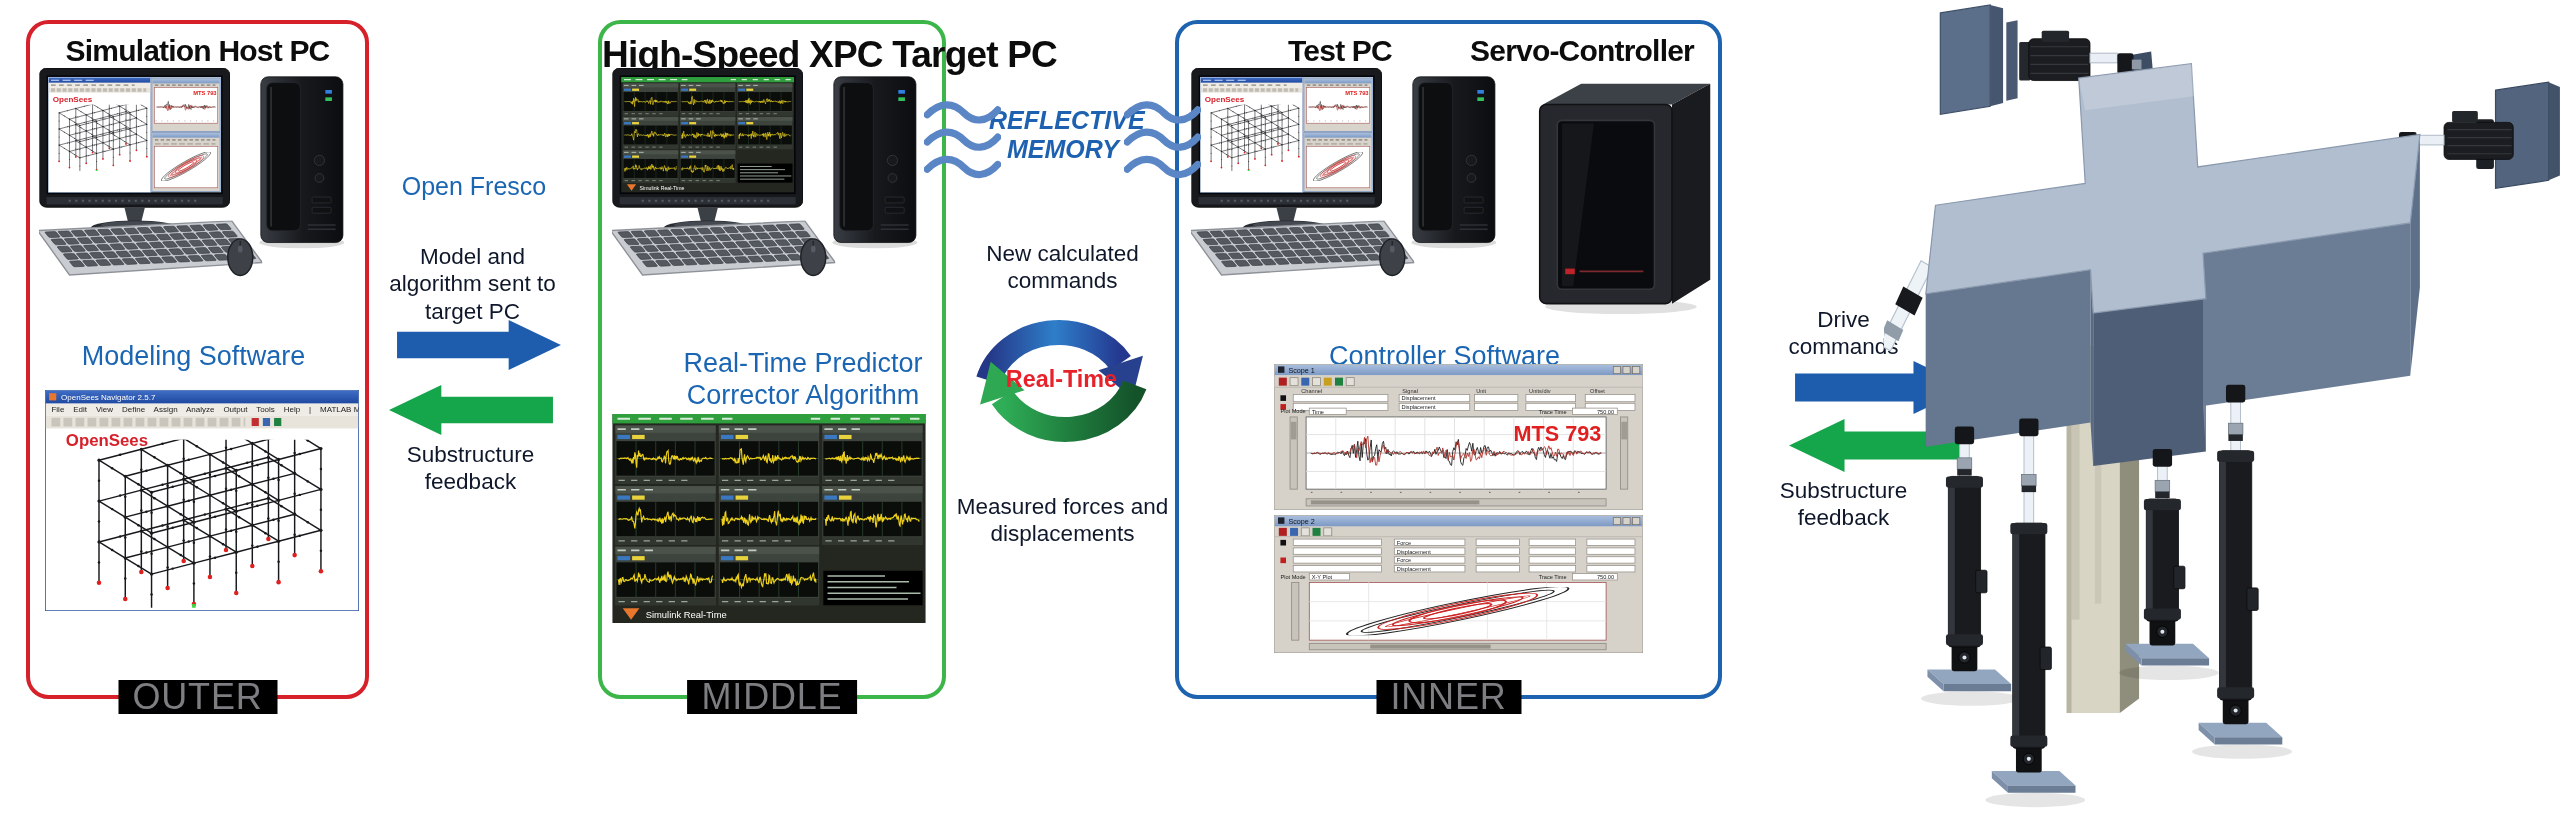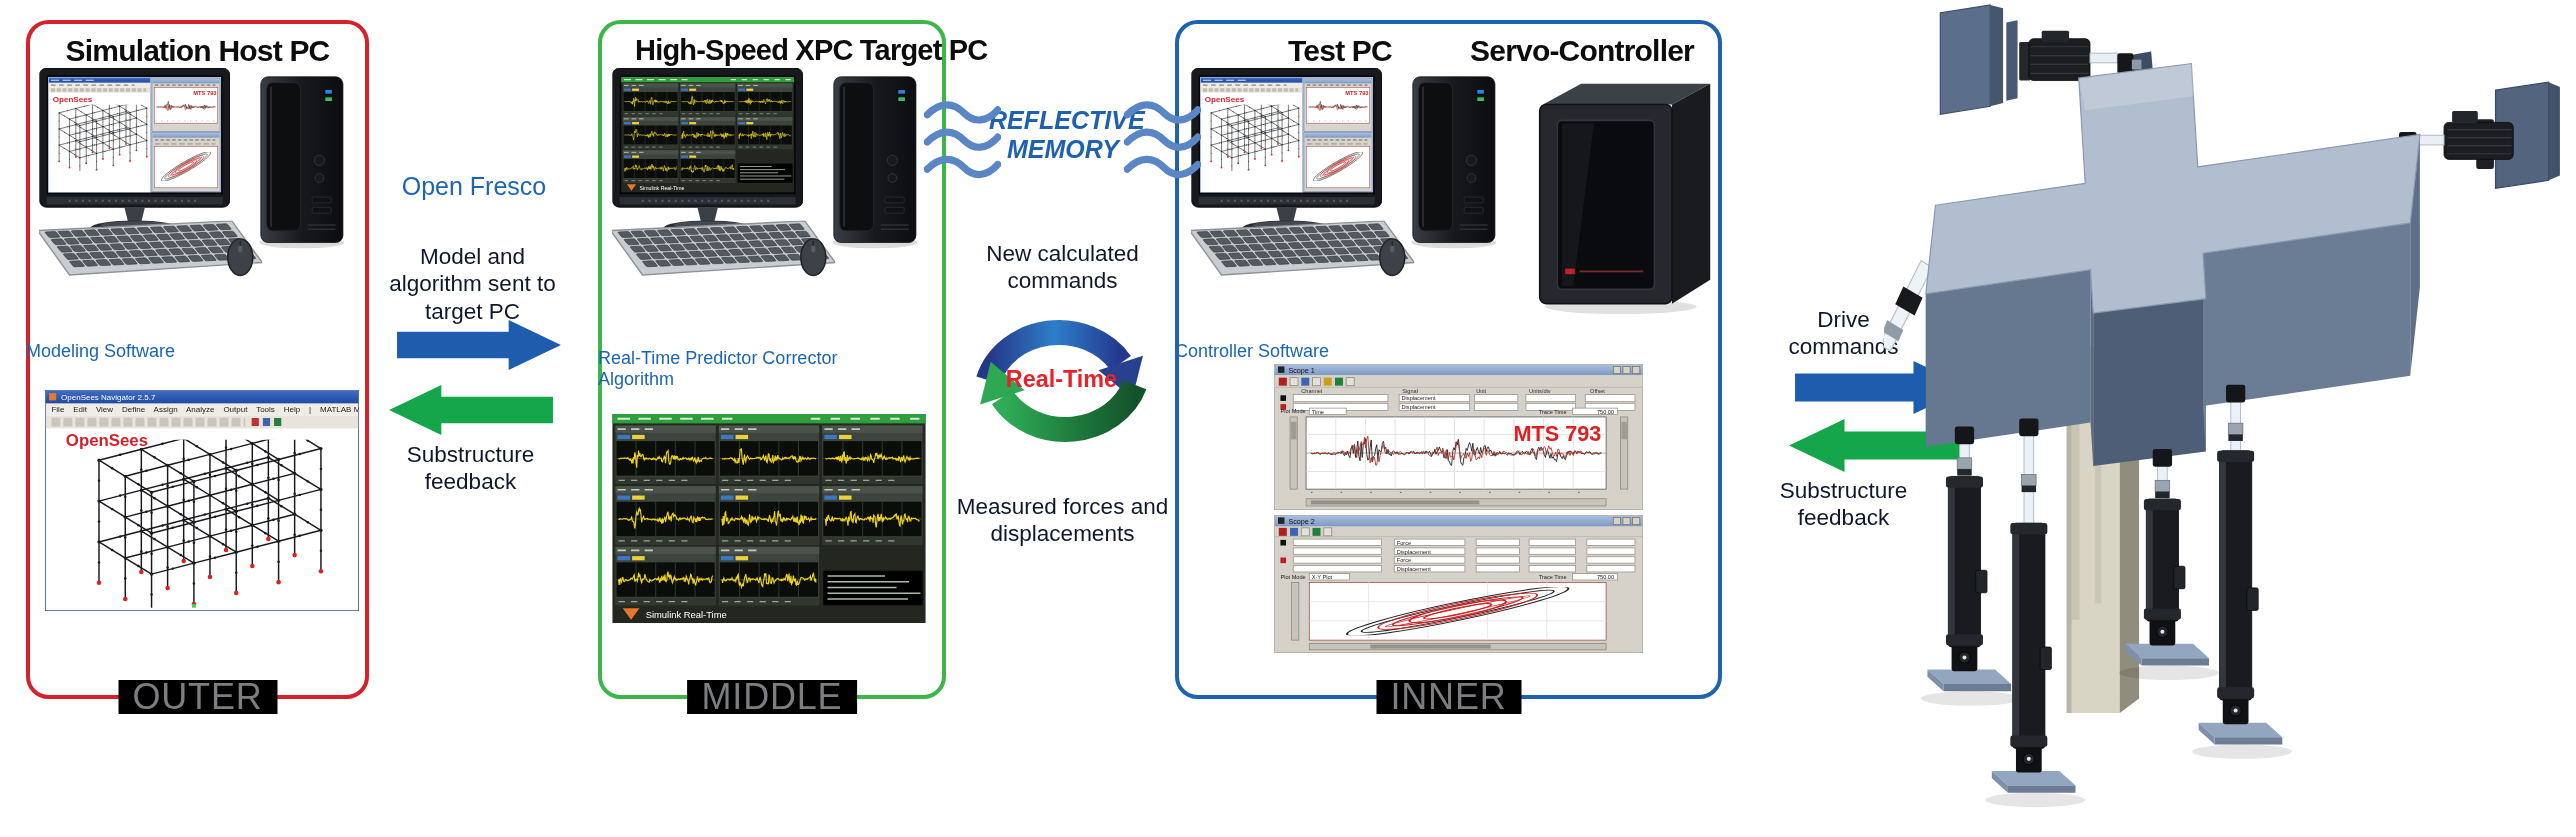--- a/index.html
+++ b/index.html
@@ -10,21 +10,21 @@
   .box.outer{border-color:#d6212b;}
   .box.middle{border-color:#3cb549;}
   .box.inner{border-color:#1e63b0;}
   .box-title{position:absolute;top:9.7px;left:0;right:0;text-align:center;font-weight:bold;
              font-size:30px;letter-spacing:-0.8px;color:#0c0c0c;white-space:nowrap;}
   .half-title{position:absolute;top:9.7px;text-align:center;font-weight:bold;font-size:30px;
               letter-spacing:-0.8px;color:#0c0c0c;white-space:nowrap;}
   .stage-label{position:absolute;bottom:-19.3px;left:50%;transform:translateX(-50%);
                background:#000000;padding:0 14.5px;color:#7c7e81;font-size:36px;line-height:34px;
                letter-spacing:0.8px;white-space:nowrap;}
-  .soft-label{position:absolute;color:#1b66b3;font-size:18px;line-height:1.18;}
+  .soft-label{position:absolute;text-align:center;color:#1b66b3;font-size:27px;line-height:1.18;}
   .link-text{position:absolute;text-align:center;color:#0f172a;font-size:22.5px;line-height:1.22;}
   .blue-top{position:absolute;text-align:center;color:#1b66b3;font-size:25px;}
   .refl{position:absolute;text-align:center;color:#1d61b0;font-size:25px;font-weight:bold;
         font-style:italic;line-height:1.15;}
   .arrow-blue{color:#1e5dae;}
   .arrow-green{color:#15a54b;}
   .waves{color:#5b86c6;z-index:6;}
   svg{display:block;}
   text{font-family:"Liberation Sans","DejaVu Sans",sans-serif;}
 </style>
@@ -794,31 +794,31 @@
 <div class="link-text" style="left:372px;top:243px;width:201px;">Model and algorithm sent to target PC</div>
 <svg class="abs arrow-blue" style="left:396px;top:320px" width="166" height="50" viewBox="0 0 206 62">
       <use href="#sym-arrow-r" width="206" height="62"></use>
     </svg>
 <svg class="abs arrow-green" style="left:388px;top:385px" width="166" height="50" viewBox="0 0 206 62">
       <use href="#sym-arrow-l" width="206" height="62"></use>
     </svg>
 <div class="link-text" style="left:394px;top:441px;width:153px;">Substructure feedback</div>
 
 <div class="box middle" style="left:598px;top:20px;width:340px;height:671px;">
-  <div class="box-title" style="font-size:29px;margin-left:33px;">High-Speed XPC Target PC</div>
+  <div class="box-title" style="font-size:37px;">High-Speed XPC Target PC</div>
   <div class="stage-label">MIDDLE</div>
 </div>
 <svg class="abs" style="left:612px;top:68px" width="316" height="220" viewBox="0 0 430 300">
   <use href="#sym-tower" x="296" y="10" width="124" height="236"></use>
   <use href="#sym-monitor" x="0" y="0" width="260" height="232"></use>
   <use href="#sym-screen-xpc" x="12" y="12" width="236" height="158"></use>
   <use href="#sym-keyboard" x="-8" y="208" width="312" height="88"></use>
   <use href="#sym-mouse" x="252" y="226" width="44" height="60"></use>
 </svg>
-<div class="soft-label" style="left:598px;top:348px;width:340px;"><span style="display:inline-block;width:266px;">Real-Time Predictor Corrector Algorithm</span></div>
+<div class="soft-label" style="left:598px;top:348px;width:340px;padding-left:35px;"><span style="display:inline-block;width:266px;">Real-Time Predictor Corrector Algorithm</span></div>
 <svg class="abs" style="left:612px;top:414px" width="314" height="209" viewBox="0 0 300 200">
   <use href="#sym-screen-xpc"></use>
 </svg>
 
 <svg class="abs waves" style="left:924px;top:100px" width="77" height="84" viewBox="0 0 96 104">
       <use href="#sym-waves" width="96" height="104"></use>
     </svg>
 <svg class="abs waves" style="left:1124px;top:100px" width="77" height="84" viewBox="0 0 96 104">
       <use href="#sym-waves" width="96" height="104"></use>
     </svg>

